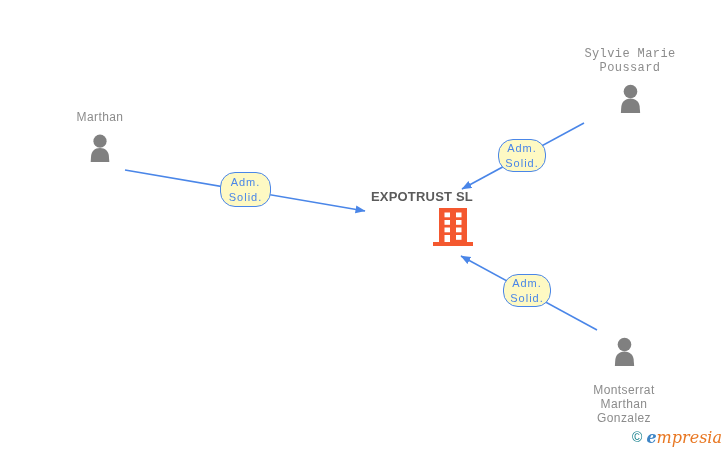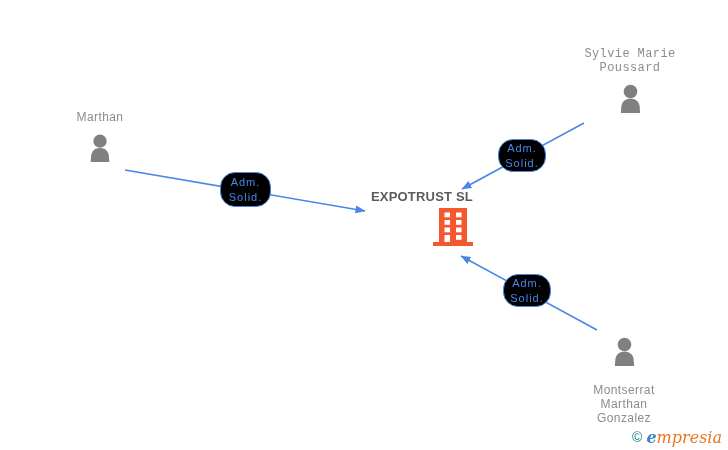--- a/index.html
+++ b/index.html
@@ -26,21 +26,21 @@
   .company-name {
     font-size: 13px;
     font-weight: bold;
     color: #5B5B5B;
     letter-spacing: 0.2px;
     white-space: nowrap;
   }
 
   .edge-label {
     position: absolute;
-    background: #000000;
+    background: #fef9c3;
     border: 1.5px solid #4A86E8;
     border-radius: 15px;
     color: #4A86E8;
     font-size: 11px;
     line-height: 15px;
     letter-spacing: 1px;
     display: flex;
     flex-direction: column;
     align-items: center;
     justify-content: center;

